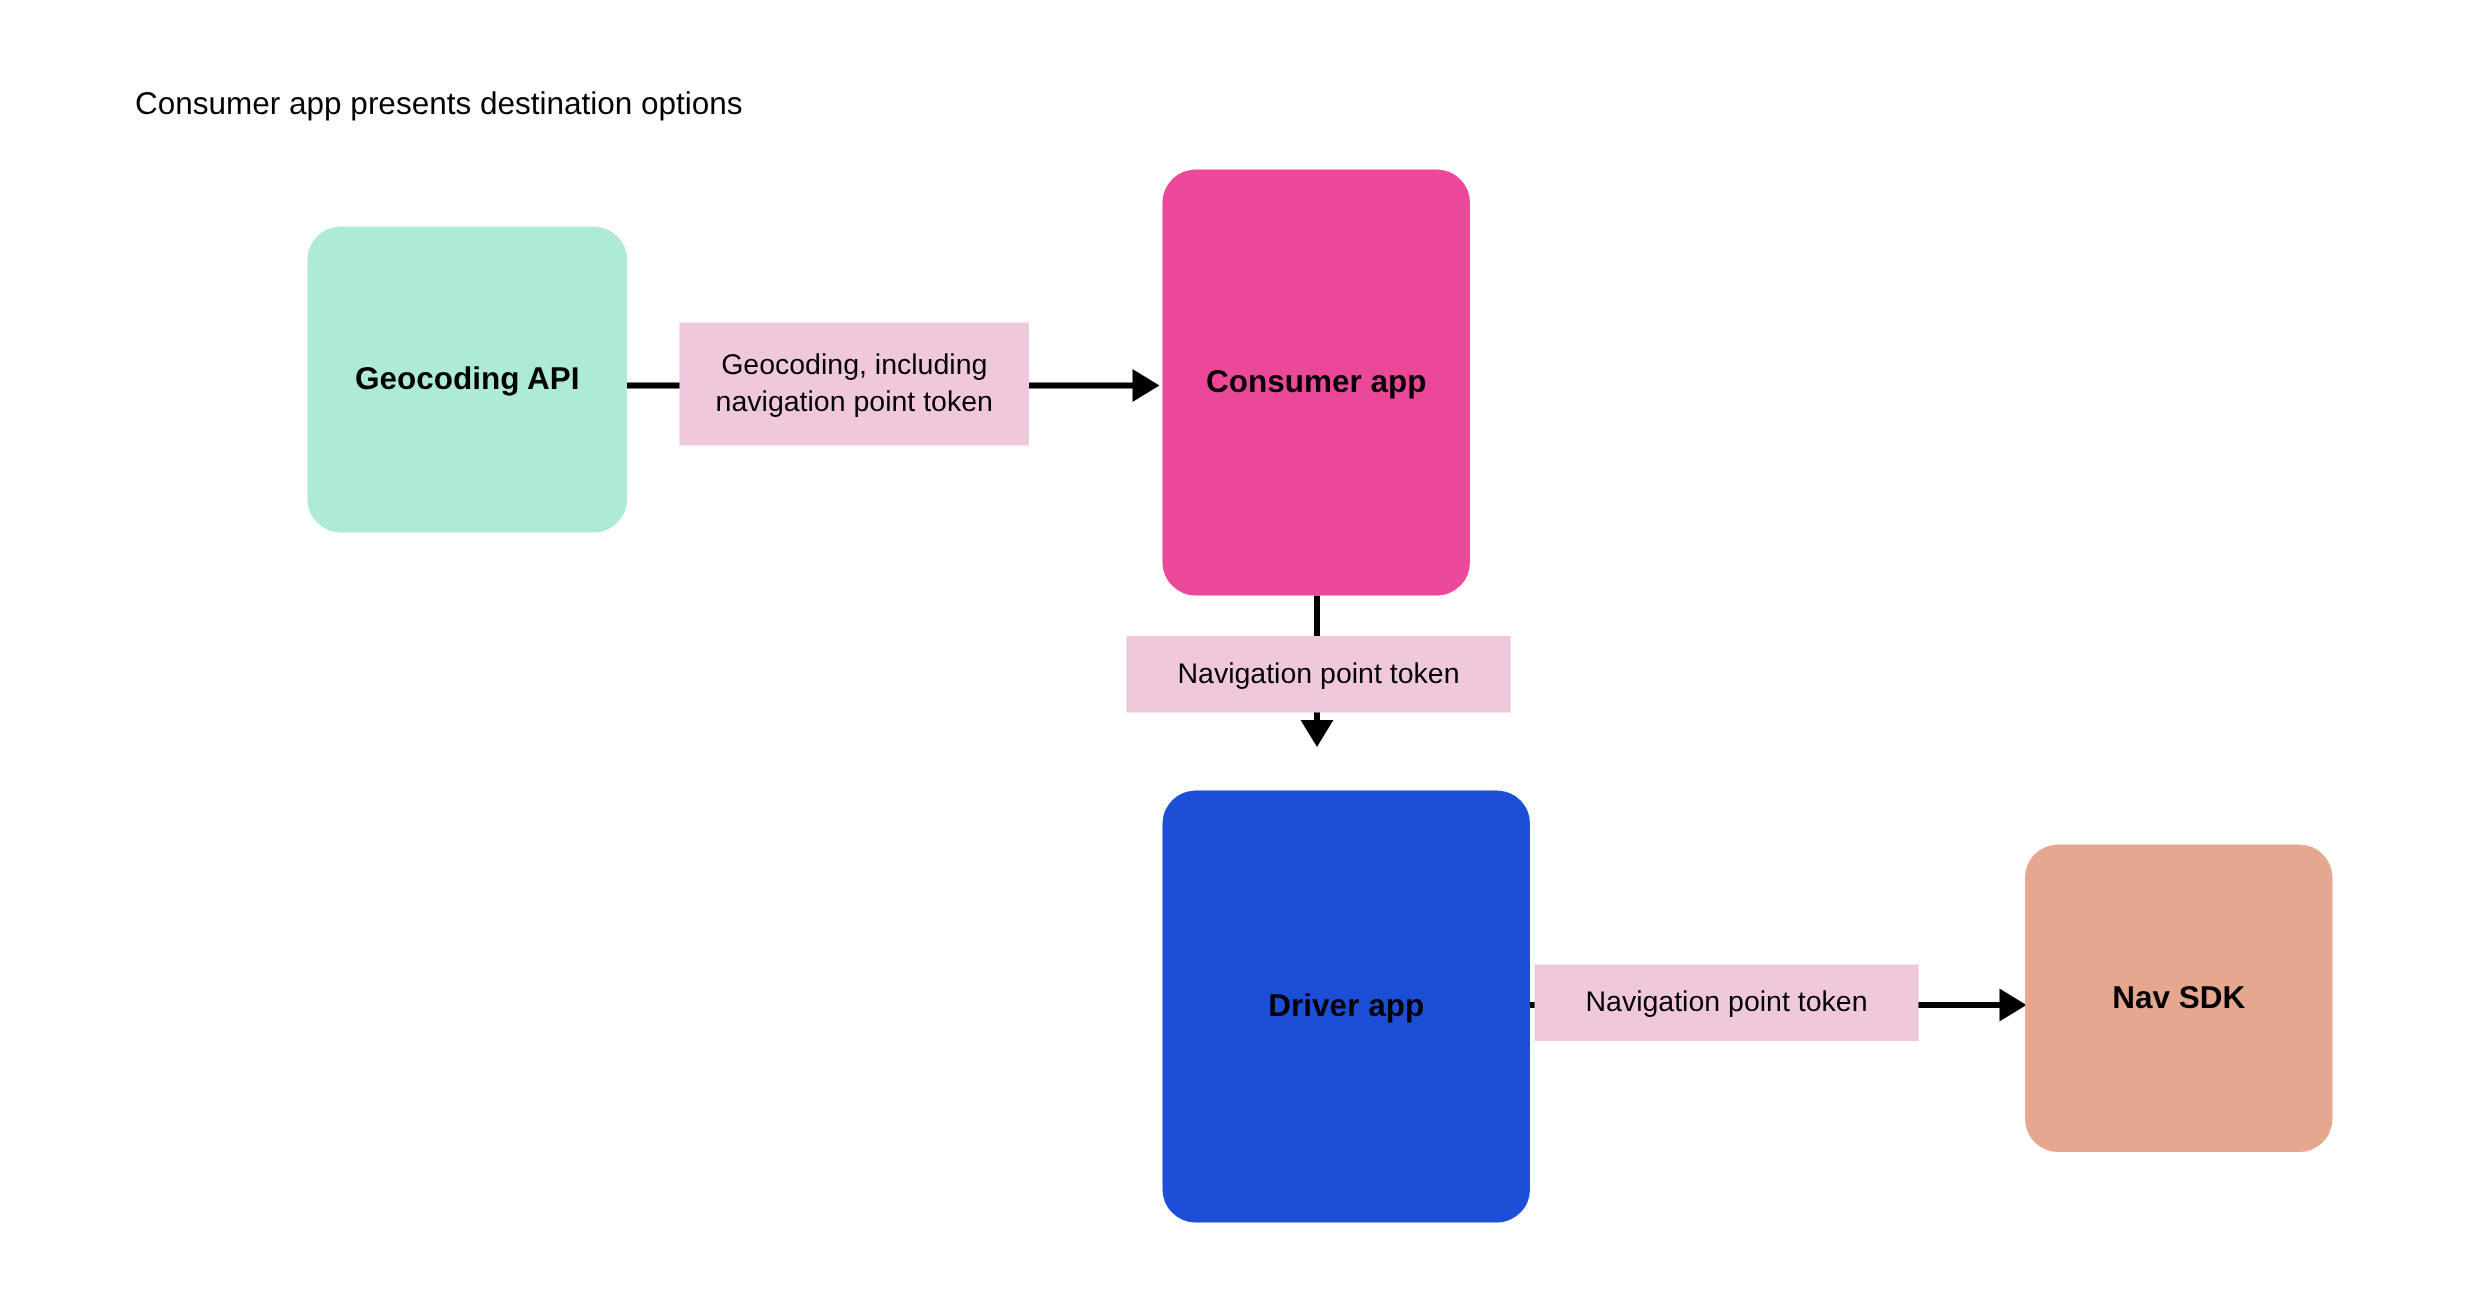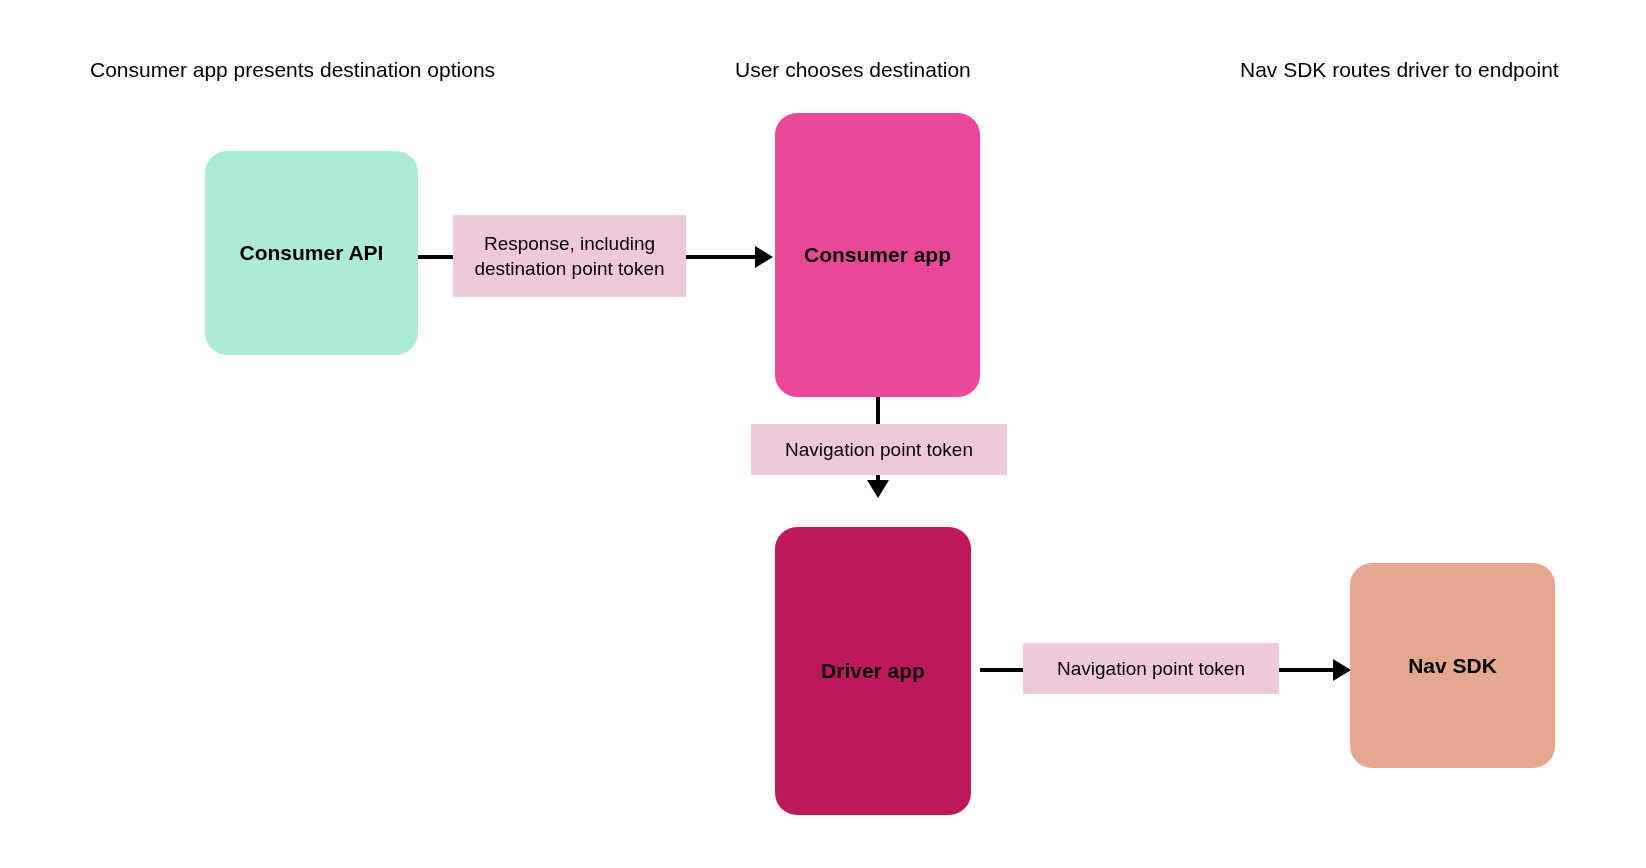--- a/index.html
+++ b/index.html
@@ -41,22 +41,22 @@
   }
   #node-geocoding {
     left: 170px; top: 151px; width: 213px; height: 204px;
     background: #ADEBD5;
   }
   #node-consumer {
     left: 740px; top: 113px; width: 205px; height: 284px;
     background: #ec4899;
   }
   #node-driver {
-    left: 740px; top: 527px; width: 196px; height: 288px;
-    background: #be185d;
+    left: 740px; top: 527px; width: 245px; height: 288px;
+    background: #1d4ed8;
   }
   #node-navsdk {
     left: 1315px; top: 563px; width: 205px; height: 205px;
     background: #E6A78F;
   }
 
   
   .edge-line {
     position: absolute;
     background: #000000;
@@ -114,47 +114,45 @@
   #label-token-horizontal {
     left: 988px; top: 643px; width: 256px; height: 51px;
   }
 </style>
 </head>
 <body>
 
 <div id="canvas">
 
   <div class="column-header" id="hdr-0">Consumer app presents destination options</div>
-  <div class="column-header" id="hdr-1">User chooses destination</div>
-  <div class="column-header" id="hdr-2">Nav SDK routes driver to endpoint</div>
 
   <div class="edge-line h" id="edge1-line"></div>
   <div class="arrowhead right" id="edge1-arrow"></div>
 
   <div class="edge-line v" id="edge2-line"></div>
   <div class="arrowhead down" id="edge2-arrow"></div>
 
   <div class="edge-line h" id="edge3-line"></div>
   <div class="arrowhead right" id="edge3-arrow"></div>
 
   <div class="node" id="node-geocoding">
-    <span>Consumer API</span>
+    <span>Geocoding API</span>
   </div>
 
   <div class="node" id="node-consumer">
     <span>Consumer app</span>
   </div>
 
   <div class="node" id="node-driver">
     <span>Driver app</span>
   </div>
 
   <div class="node" id="node-navsdk">
     <span>Nav SDK</span>
   </div>
 
-  <div class="edge-label" id="label-response">Response, including destination point token</div>
+  <div class="edge-label" id="label-response">Geocoding, including navigation point token</div>
 
   <div class="edge-label" id="label-token-vertical">Navigation point token</div>
 
   <div class="edge-label" id="label-token-horizontal">Navigation point token</div>
 
 </div>
 
 </body></html>

